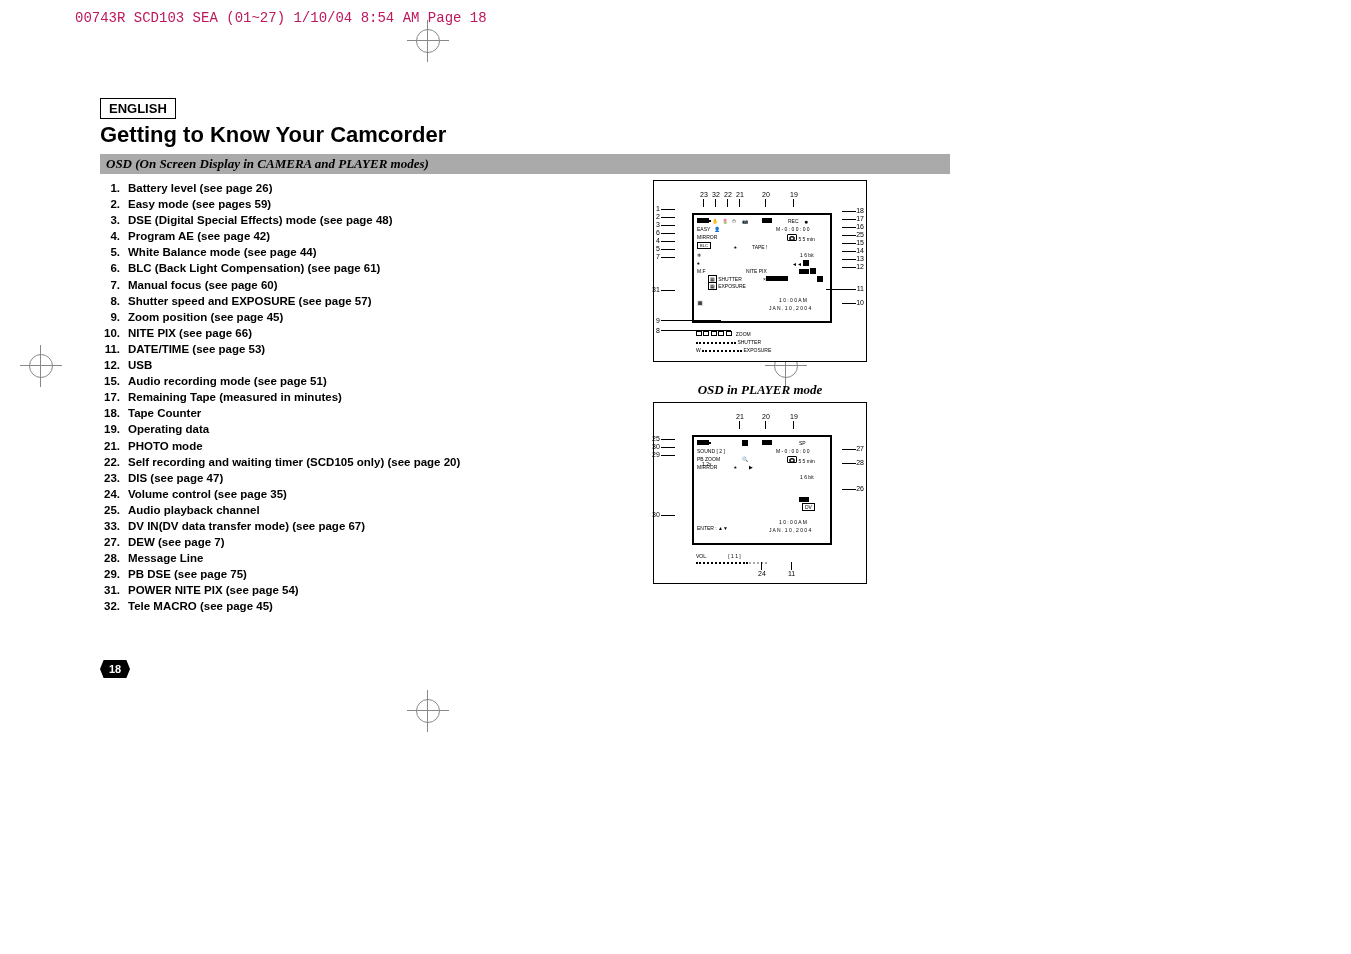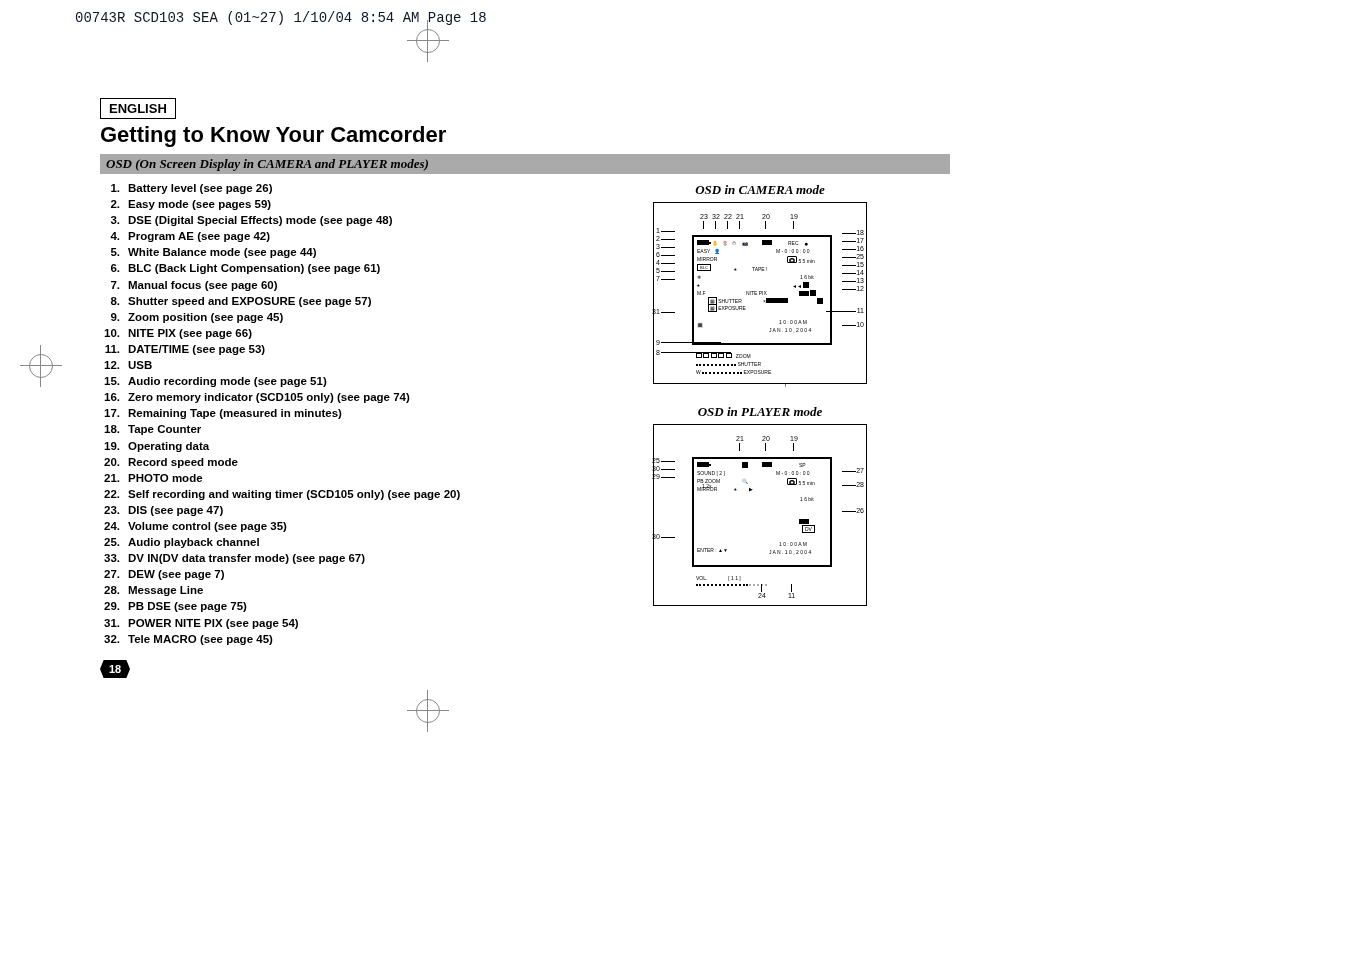--- a/index.html
+++ b/index.html
@@ -10,21 +10,21 @@
       font-family: Arial, Helvetica, sans-serif;
       position: relative;
       color: #000;
     }
     .page-header {
       position: absolute;
       top: 10px;
       left: 75px;
       font-family: "Courier New", monospace;
       font-size: 14px;
-      color: #0f172a;
+      color: #be185d;
     }
     .regmark-top {
       position: absolute;
       top: 20px;
       left: 407px;
       width: 42px;
       height: 42px;
     }
     .regmark-top:before, .regmark-top:after {
       content: "";
@@ -240,40 +240,32 @@
           </div>
           <div class="list-item">
             <span class="list-num">12.</span>
             <span>USB</span>
           </div>
           <div class="list-item">
             <span class="list-num">15.</span>
             <span>Audio recording mode (see page 51)</span>
           </div>
           <div class="list-item">
-            <span class="list-num">16.</span>
-            <span>Zero memory indicator (SCD105 only) (see page 74)</span>
-          </div>
-          <div class="list-item">
             <span class="list-num">17.</span>
             <span>Remaining Tape (measured in minutes)</span>
           </div>
           <div class="list-item">
             <span class="list-num">18.</span>
             <span>Tape Counter</span>
           </div>
           <div class="list-item">
             <span class="list-num">19.</span>
             <span>Operating data</span>
           </div>
           <div class="list-item">
-            <span class="list-num">20.</span>
-            <span>Record speed mode</span>
-          </div>
-          <div class="list-item">
             <span class="list-num">21.</span>
             <span>PHOTO mode</span>
           </div>
           <div class="list-item">
             <span class="list-num">22.</span>
             <span>Self recording and waiting timer (SCD105 only) (see page 20)</span>
           </div>
           <div class="list-item">
             <span class="list-num">23.</span>
             <span>DIS (see page 47)</span>
@@ -308,21 +300,20 @@
           </div>
           <div class="list-item">
             <span class="list-num">32.</span>
             <span>Tele MACRO (see page 45)</span>
           </div>
         </div>
     </div>
 
     <div class="right-col">
 
-      <div class="osd-label">OSD in CAMERA mode</div>
       <div class="diagram-box">
 
         <div style="position:relative; height:10px; margin-left:14px; width:140px;">
           <span class="callout-num" style="left:10px;">23</span>
           <span class="callout-num" style="left:22px;">32</span>
           <span class="callout-num" style="left:34px;">22</span>
           <span class="callout-num" style="left:46px;">21</span>
           <span class="callout-num" style="left:72px;">20</span>
           <span class="callout-num" style="left:100px;">19</span>
           <div class="callout-vline" style="left:13px; top:8px; height:8px;"></div>

